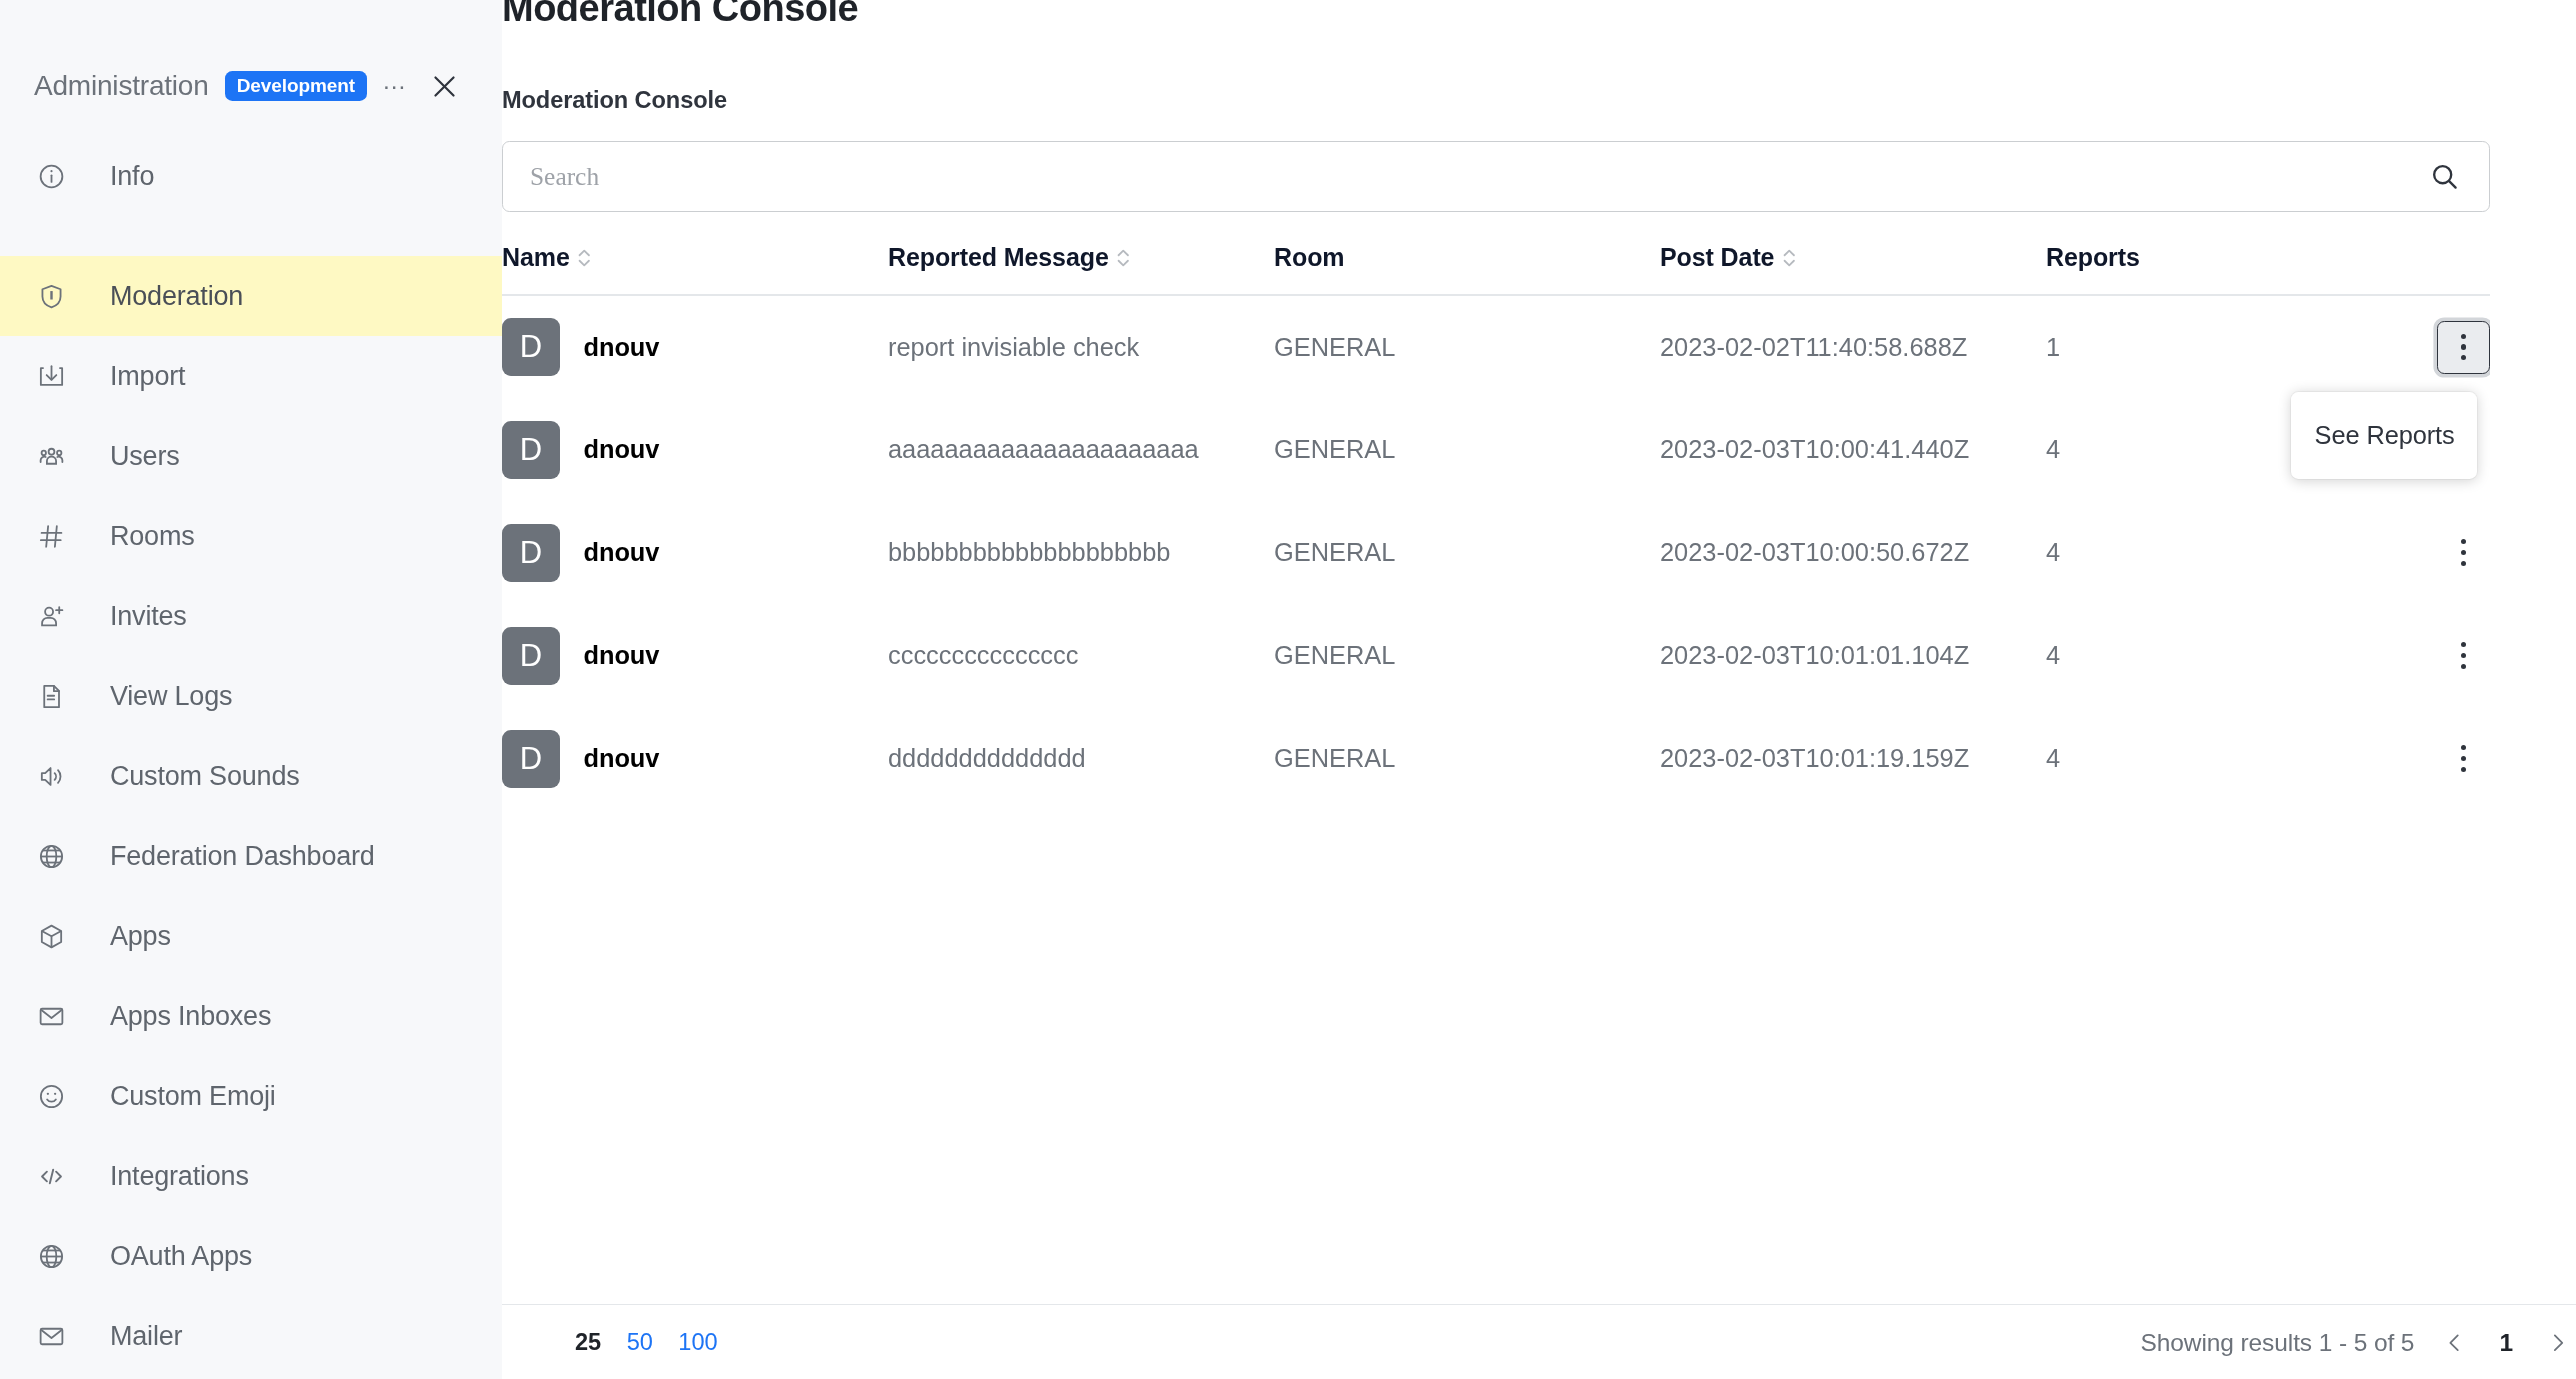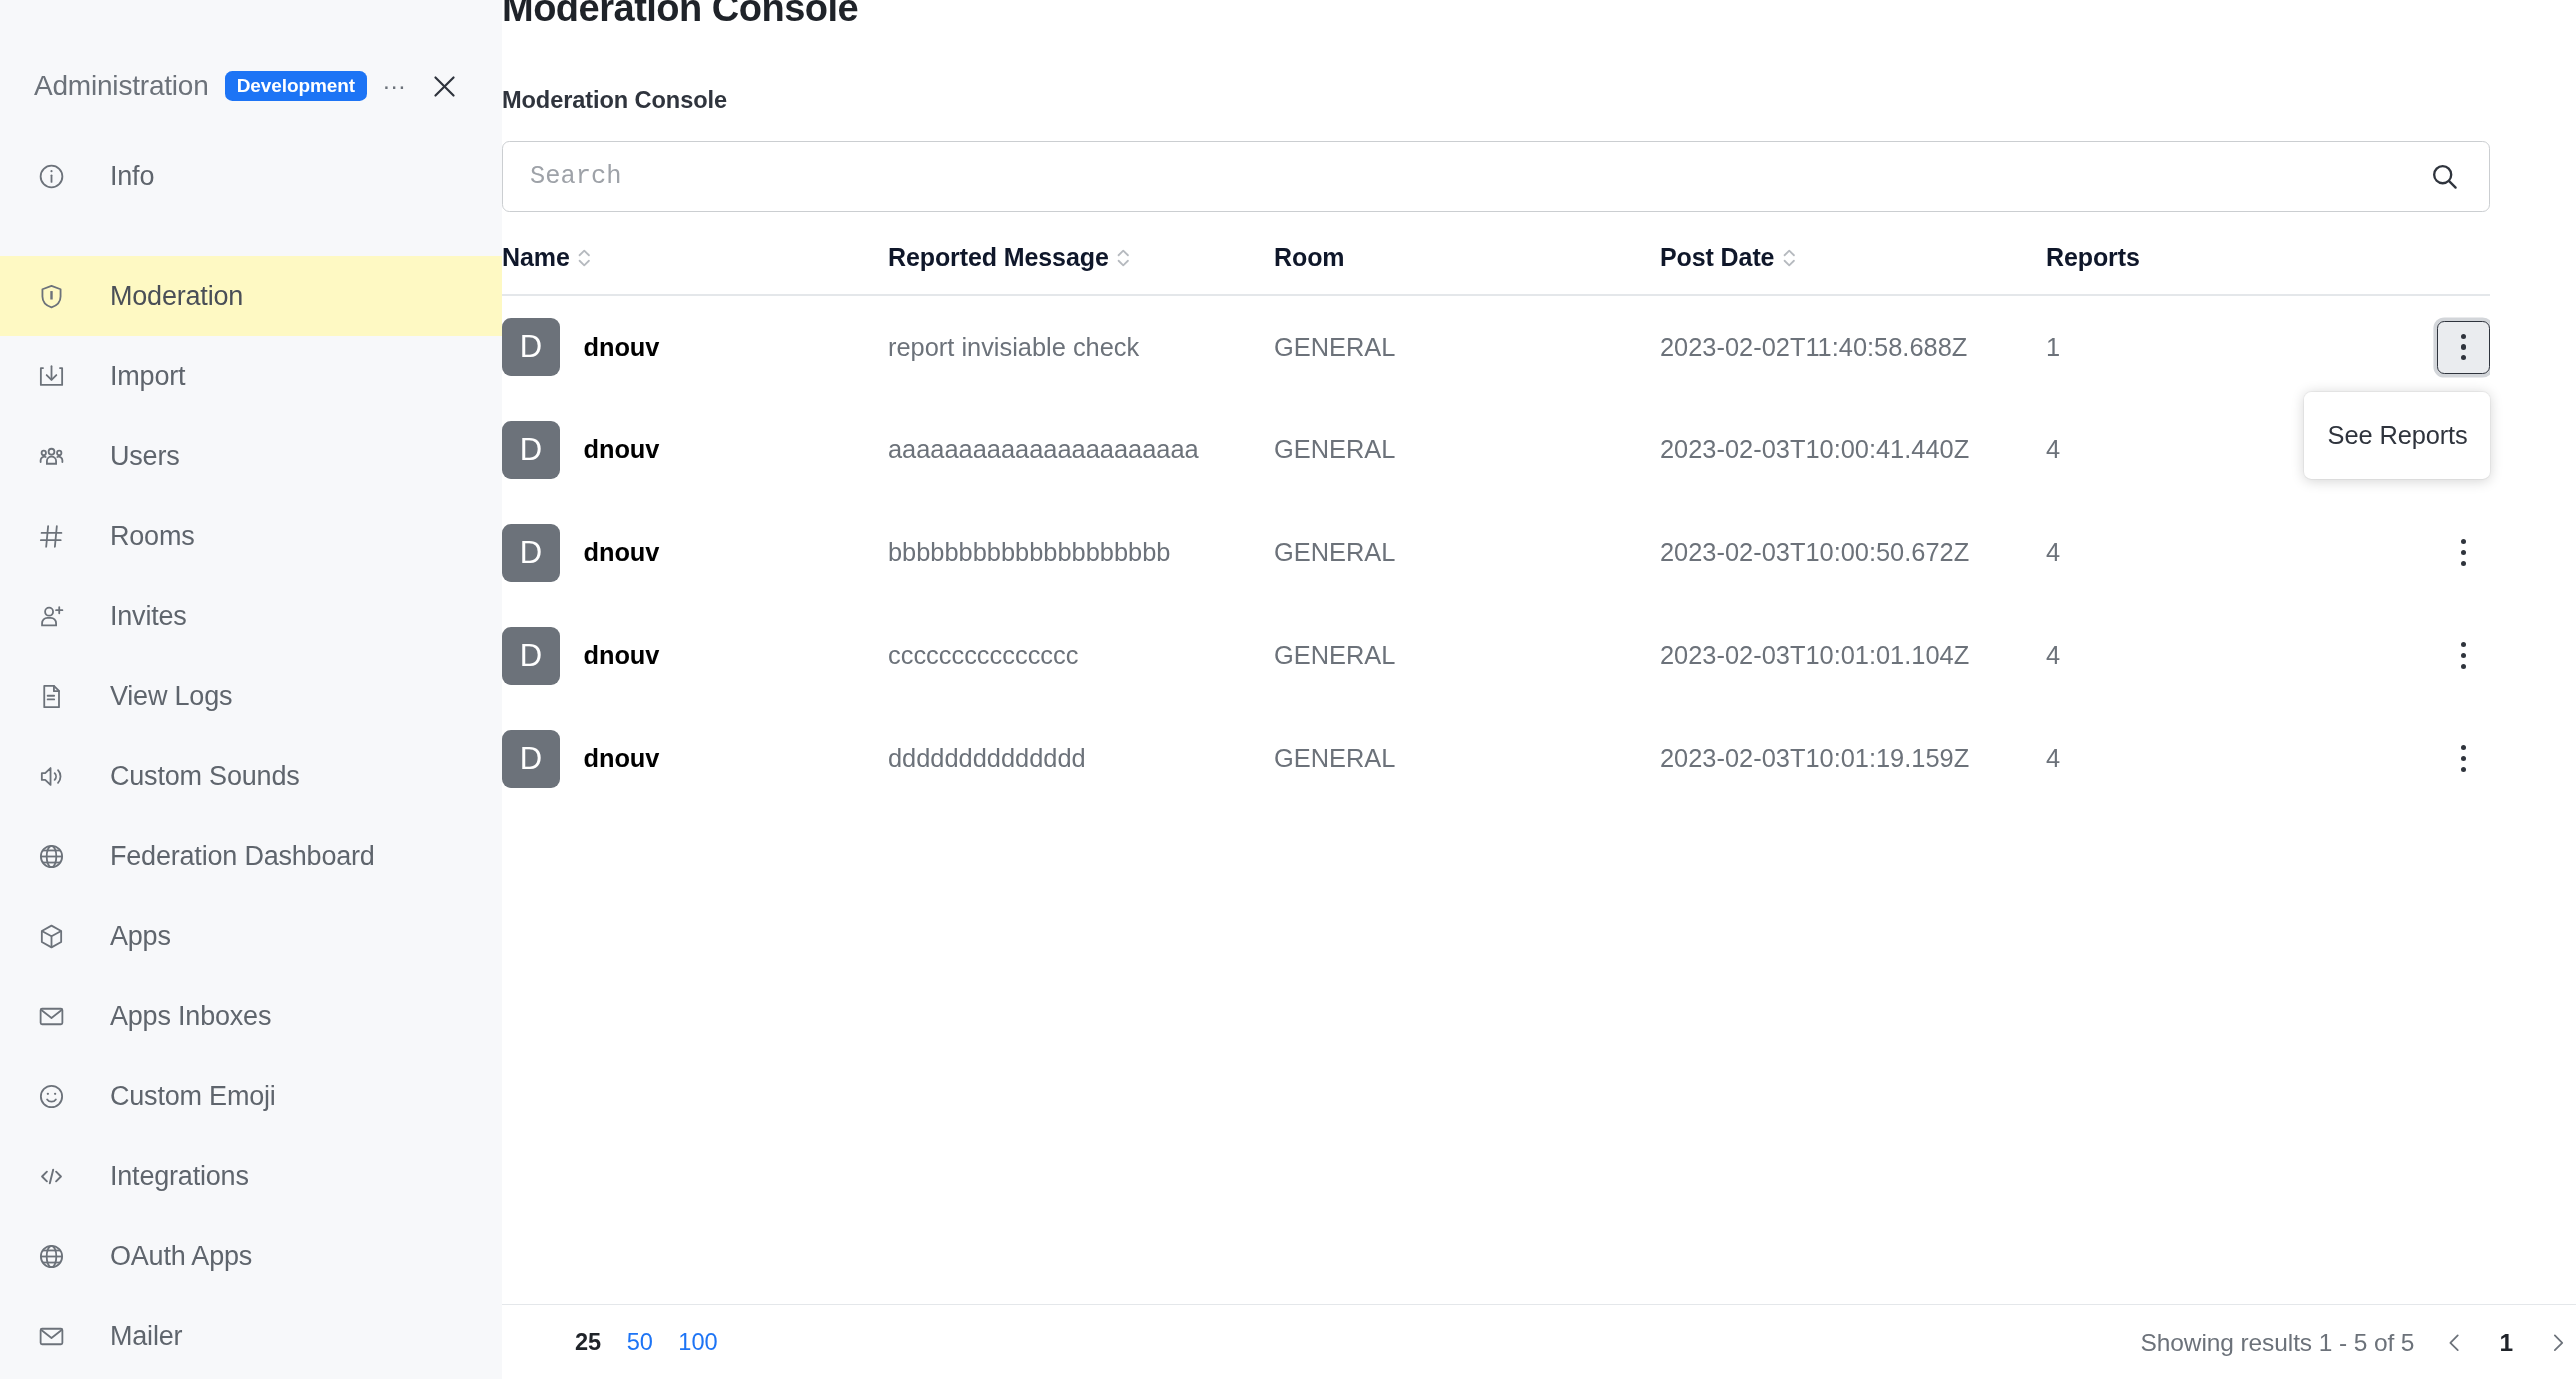--- a/index.html
+++ b/index.html
@@ -151,21 +151,21 @@
     padding: 0 23.6px 0 27px;
     background: #ffffff;
   }
   .search-input {
     flex: 1 1 auto;
     border: none;
     outline: none;
     font-size: 25.4px;
     color: #4d7c0f;
     background: transparent;
-    font-family: Liberation Mono, monospace;
+    font-family: Liberation Serif, serif;
   }
   .search-input::placeholder { color: #9ea2a8; }
   .search-icon-btn {
     width: 42px;
     height: 42px;
     display: flex;
     align-items: center;
     justify-content: center;
     color: #2f343d;
     cursor: pointer;
@@ -282,21 +282,21 @@
     height: 5.4px;
     border-radius: 50%;
     background: #2f343d;
     display: block;
   }
 
   
   .dropdown {
     position: absolute;
     top: 392px;
-    right: 86px;
+    right: 99px;
     width: 186px;
     background: #ffffff;
     border-radius: 7.3px;
     box-shadow: 0 1.8px 12.7px rgba(9,9,9,0.18), 0 0 0 0.9px rgba(0,0,0,0.04);
     padding: 14.5px 0;
     z-index: 40;
   }
   .dropdown-item {
     font-size: 25.4px;
     color: #2f343d;

